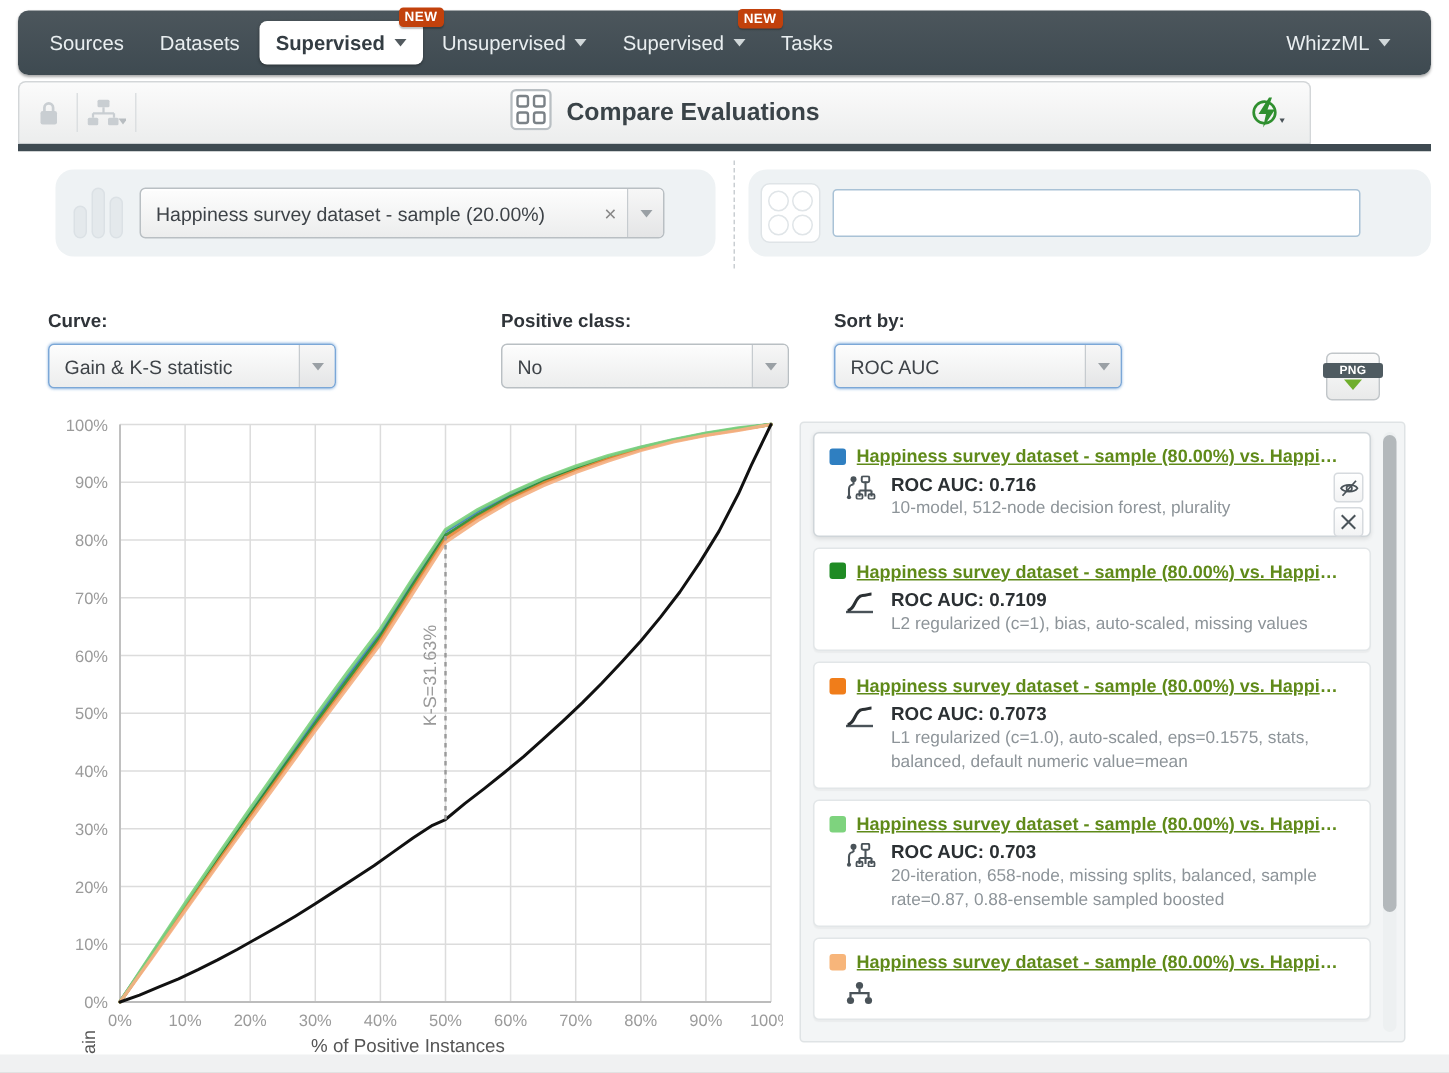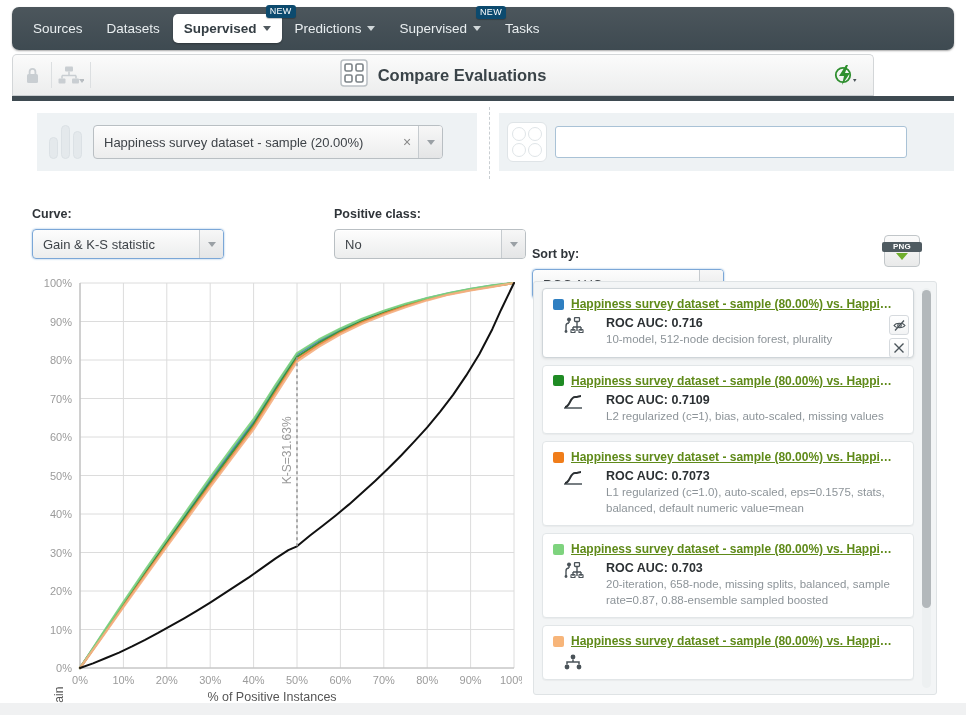--- a/index.html
+++ b/index.html
@@ -50,24 +50,24 @@
     width: 0; height: 0;
     margin-left: 6px;
     border-left: 4px solid transparent;
     border-right: 4px solid transparent;
     border-top: 5px solid currentColor;
     opacity: .85;
   }
   .new-badge {
     position: absolute;
     top: -9px; right: -14px;
-    background: #0c4a6e;
+    background: #c2410c;
     color: #ffffff;
     font-size: 9px;
-    font-weight: normal;
+    font-weight: bold;
     letter-spacing: .3px;
     padding: 2px 4px 2px 4px;
     border-radius: 3px;
     line-height: 1;
     box-shadow: 0 1px 1px rgba(0,0,0,.25);
     margin-left: 41px;
   }
   .nav-right {
     position: absolute; right: 14px; top: 0; height: 43px;
     display: flex; align-items: center;
@@ -106,21 +106,21 @@
     width: 942px; height: 5px;
     background: #3e4a51;
   }
 
   
   .selrow { position: absolute; left: 12px; top: 101px; width: 942px; height: 84px; background: #fff; }
   .sel-panel {
     position: absolute; top: 12px;
     height: 58px;
     background: #eef2f4;
-    border-radius: 0;
+    border-radius: 12px;
     display: flex; align-items: center;
   }
   .sel-left { left: 25px; width: 440px; }
   .sel-right { left: 487px; width: 455px; }
   .chart-glyph { width: 56px; display: flex; align-items: center; justify-content: center; }
   .bars-icon { display: flex; align-items: flex-end; gap: 3px; height: 34px; }
   .bars-icon i { display: block; width: 9px; background: #e4e9ec; border: 1px solid #dbe1e5; border-radius: 5px; }
   .bars-icon i:nth-child(1) { height: 22px; }
   .bars-icon i:nth-child(2) { height: 34px; }
   .bars-icon i:nth-child(3) { height: 28px; }
@@ -167,21 +167,21 @@
   }
 
   
   .controls { position: absolute; left: 12px; top: 185px; width: 942px; height: 88px; }
   .ctl { position: absolute; }
   .ctl-label { font-size: 12.5px; font-weight: bold; color: #2f3439; margin-bottom: 8px; }
   .ctl .selectbox { width: 192px; height: 30px; }
   .ctl.focused .selectbox { border-color: #7ba7d7; box-shadow: 0 0 2px rgba(110,160,215,.8); }
   .ctl-curve { left: 20px; top: 22px; }
   .ctl-class { left: 322px; top: 22px; }
-  .ctl-sort  { left: 520px; top: 22px; margin-top: 40px; }
+  .ctl-sort  { left: 544px; top: 22px; }
   .png-btn {
     position: absolute; right: 34px; top: 50px;
     width: 36px; height: 32px;
     background: linear-gradient(to bottom,#fbfbfb,#e9eaea);
     border: 1px solid #c1c6c9; border-radius: 4px;
     display: flex; flex-direction: column; align-items: center; justify-content: center;
     cursor: pointer;
   }
   .png-tag {
     font-size: 8px; font-weight: bold; color: #fff; background: #4f5b61;
@@ -226,21 +226,21 @@
   }
   .ev-item.selected { border-color: #cfd5d9; box-shadow: 0 1px 3px rgba(0,0,0,.10); }
   .ev-title-row { display: flex; align-items: center; gap: 7px; }
   .ev-swatch { width: 11px; height: 11px; border-radius: 2px; flex: 0 0 auto; }
   .ev-title {
     font-size: 12px; font-weight: bold; color: #5f8a19;
     text-decoration: underline;
     white-space: nowrap; overflow: hidden; text-overflow: ellipsis;
     max-width: 322px;
   }
-  .ev-body { display: flex; gap: 20px; margin-top: 5px; padding-left: 7px; }
+  .ev-body { display: flex; gap: 8px; margin-top: 5px; padding-left: 7px; }
   .ev-icon { width: 26px; flex: 0 0 auto; display: flex; align-items: flex-start; justify-content: center; padding-top: 1px; }
   .ev-meta { flex: 1; min-width: 0; }
   .ev-auc { font-size: 12.5px; font-weight: bold; color: #2b3033; margin-bottom: 2px; }
   .ev-desc { font-size: 11.5px; color: #8d9499; line-height: 1.35; }
   .ev-actions { position: absolute; right: 4px; top: 26px; display: flex; flex-direction: column; gap: 3px; }
   .ev-btn {
     width: 20px; height: 20px;
     border: 1px solid #d6dade; border-radius: 3px;
     background: linear-gradient(to bottom,#ffffff,#f2f3f4);
     display: flex; align-items: center; justify-content: center;
@@ -271,30 +271,36 @@
       </div>
       <div class="nav-item">
         <span>Datasets</span>
       </div>
       <div class="nav-item active">
         <span>Supervised</span>
         <i class="caret"></i>
         <span class="new-badge">NEW</span>
       </div>
       <div class="nav-item">
-        <span>Predictions</span>
+        <span>Unsupervised</span>
         <i class="caret"></i>
       </div>
       <div class="nav-item">
         <span>Supervised</span>
         <i class="caret"></i>
         <span class="new-badge">NEW</span>
       </div>
       <div class="nav-item">
         <span>Tasks</span>
+      </div>
+    </div>
+    <div class="nav-right">
+      <div class="nav-item">
+        <span>WhizzML</span>
+        <i class="caret"></i>
       </div>
     </div>
   </div>
 
   <div class="headerbar">
     <div class="hb-left">
       <div class="hb-icon">
         <svg width="15" height="17" viewBox="0 0 15 17" aria-hidden="true">
           <rect x="2" y="7" width="11" height="9" rx="1.5" fill="#c9ced2"></rect>
           <path d="M4.6 7 V4.8 a2.9 2.9 0 0 1 5.8 0 V7" fill="none" stroke="#c9ced2" stroke-width="1.8"></path>

